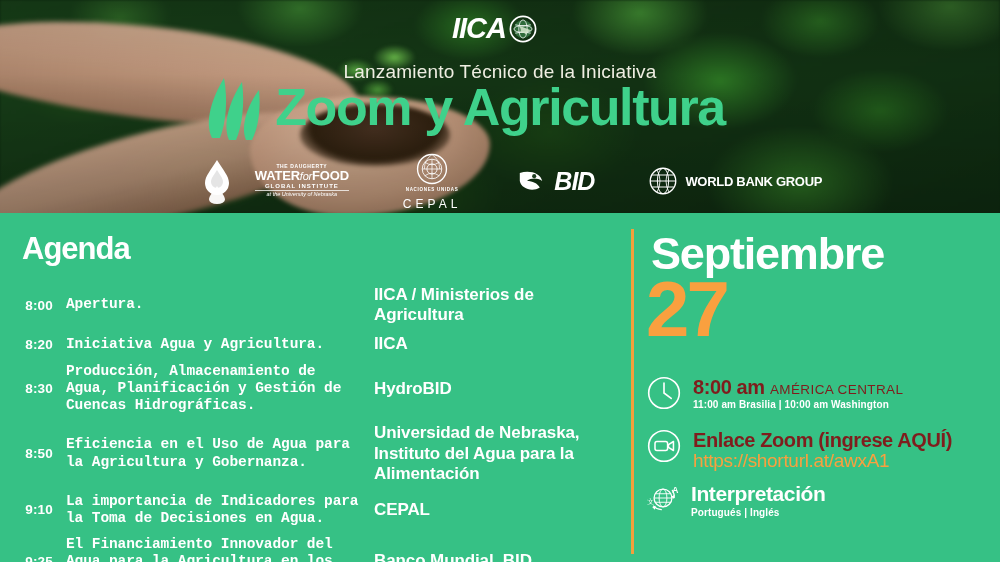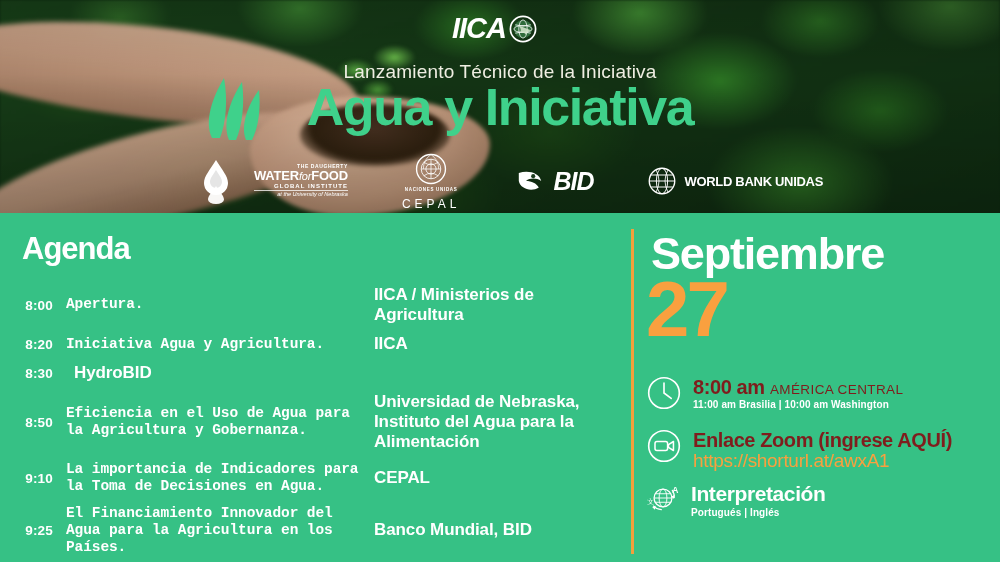--- a/index.html
+++ b/index.html
@@ -90,21 +90,21 @@
   }
   .leafmark { position:absolute; left:198px; top:70px; width:74px; height:74px; }
 
   
   .partners {
     position:absolute; left:0; right:0; top:150px; height:62px;
     display:flex; align-items:center; justify-content:center; gap:54px;
     padding-left:24px;
   }
   .plogo { display:flex; align-items:center; gap:7px; color:#fff; }
-  .wff-text { line-height:1.05; text-align:right;margin-left:16px; }
+  .wff-text { line-height:1.05; text-align:center;margin-left:16px; }
   .wff-l1 { font-size:5px; letter-spacing:.6px; font-weight:bold; }
   .wff-l2 { font-size:13px; font-weight:bold; letter-spacing:-.2px; }
   .wff-l2 i { font-weight:normal; font-size:11px; }
   .wff-l3 { font-size:6px; letter-spacing:1px; font-weight:bold; }
   .wff-l4 { font-size:5.5px; font-style:italic; border-top:.5px solid rgba(255,255,255,.75); padding-top:1px; margin-top:1px; }
   .un-block { display:flex; flex-direction:column; align-items:center; gap:1px; }
   .un-sub { font-size:4.5px; letter-spacing:.7px; font-weight:bold; color:#fff; }
   .cepal { font-size:12px; letter-spacing:4px; color:#fff; margin-top:4px; }
   .bid-text { font-size:25px; font-weight:bold; letter-spacing:-1px; color:#fff; font-style:italic; }
   .wbg-text { font-size:13px; font-weight:bold; letter-spacing:-.3px; color:#fff; }
@@ -186,21 +186,21 @@
       </svg>
     </div>
 
     <svg class="leafmark" viewBox="0 0 74 74">
       <path d="M14 68 C6 52 14 28 26 8 C30 30 28 52 22 68 Z" fill="#3fd18b"></path>
       <path d="M31 70 C24 54 32 30 44 12 C47 34 44 56 38 70 Z" fill="#3fd18b"></path>
       <path d="M48 70 C42 56 50 34 61 20 C63 40 60 58 54 70 Z" fill="#3fd18b"></path>
     </svg>
 
     <div class="kicker">Lanzamiento Técnico de la Iniciativa</div>
-    <div class="maintitle">Agua y Iniciativa</div>
+    <div class="maintitle">Zoom y Agricultura</div>
 
     <div class="partners">
 
       <div class="plogo">
         <svg width="30" height="46" viewBox="0 0 30 46">
           <path d="M15 2 C9 12 3 18 3 25 a12 12 0 0 0 24 0 C27 18 21 12 15 2 Z" fill="#fff"></path>
           <path d="M15 12 C12 17 9 20 9 24 a6 6 0 0 0 12 0 C21 20 18 17 15 12 Z" fill="#cfcfcf" opacity=".55"></path>
           <path d="M15 28 C11 34 7 38 7 41.5 a8 4.5 0 0 0 16 0 C23 38 19 34 15 28 Z" fill="#fff" opacity=".95"></path>
         </svg>
         <div class="wff-text">
@@ -233,21 +233,21 @@
         <div class="bid-text">BID</div>
       </div>
 
       <div class="plogo">
         <svg width="30" height="30" viewBox="0 0 40 40">
           <circle cx="20" cy="20" r="17" fill="none" stroke="#fff" stroke-width="1.8"></circle>
           <ellipse cx="20" cy="20" rx="7.5" ry="17" fill="none" stroke="#fff" stroke-width="1.3"></ellipse>
           <path d="M3 20 h34 M5.5 12 h29 M5.5 28 h29" fill="none" stroke="#fff" stroke-width="1.3"></path>
           <path d="M12 5 q8 15 0 30 M28 5 q-8 15 0 30" fill="none" stroke="#fff" stroke-width="1.1"></path>
         </svg>
-        <div class="wbg-text">WORLD BANK UNIDAS</div>
+        <div class="wbg-text">WORLD BANK GROUP</div>
       </div>
 
     </div>
   </div>
 
   <div class="sheet"></div>
 
   <div class="agenda-title">Agenda</div>
 
   <div class="agenda-list">
@@ -256,20 +256,21 @@
       <div class="r-topic">Apertura.</div>
       <div class="r-org">IICA /  Ministerios de Agricultura</div>
     </div>
     <div class="row">
       <div class="r-time">8:20</div>
       <div class="r-topic">Iniciativa Agua y Agricultura.</div>
       <div class="r-org">IICA</div>
     </div>
     <div class="row">
       <div class="r-time">8:30</div>
+      <div class="r-topic">Producción, Almacenamiento de Agua, Planificación y Gestión de Cuencas Hidrográficas.</div>
       <div class="r-org">HydroBID</div>
     </div>
     <div class="row">
       <div class="r-time">8:50</div>
       <div class="r-topic">Eficiencia en el Uso de Agua para la Agricultura y Gobernanza.</div>
       <div class="r-org">Universidad de Nebraska, Instituto del Agua para la Alimentación</div>
     </div>
     <div class="row">
       <div class="r-time">9:10</div>
       <div class="r-topic">La importancia de Indicadores para la Toma de Decisiones en Agua.</div>

